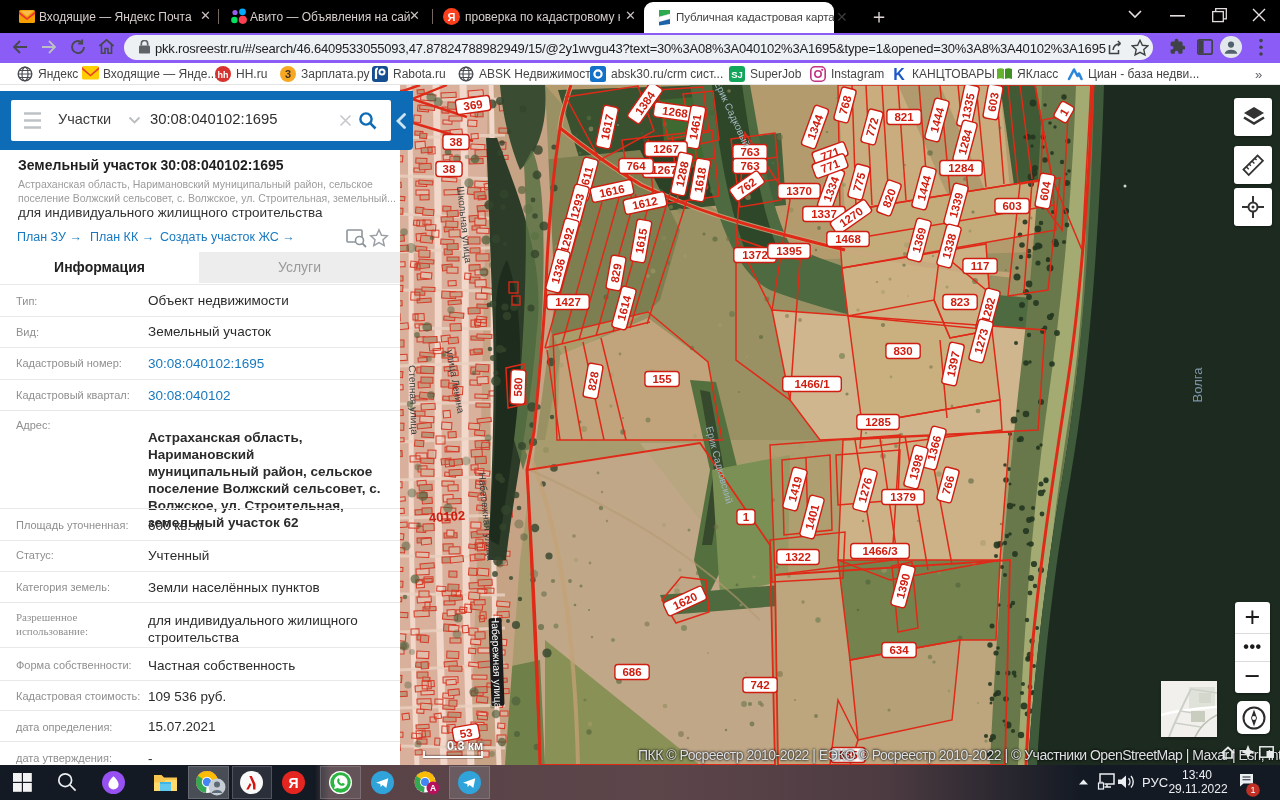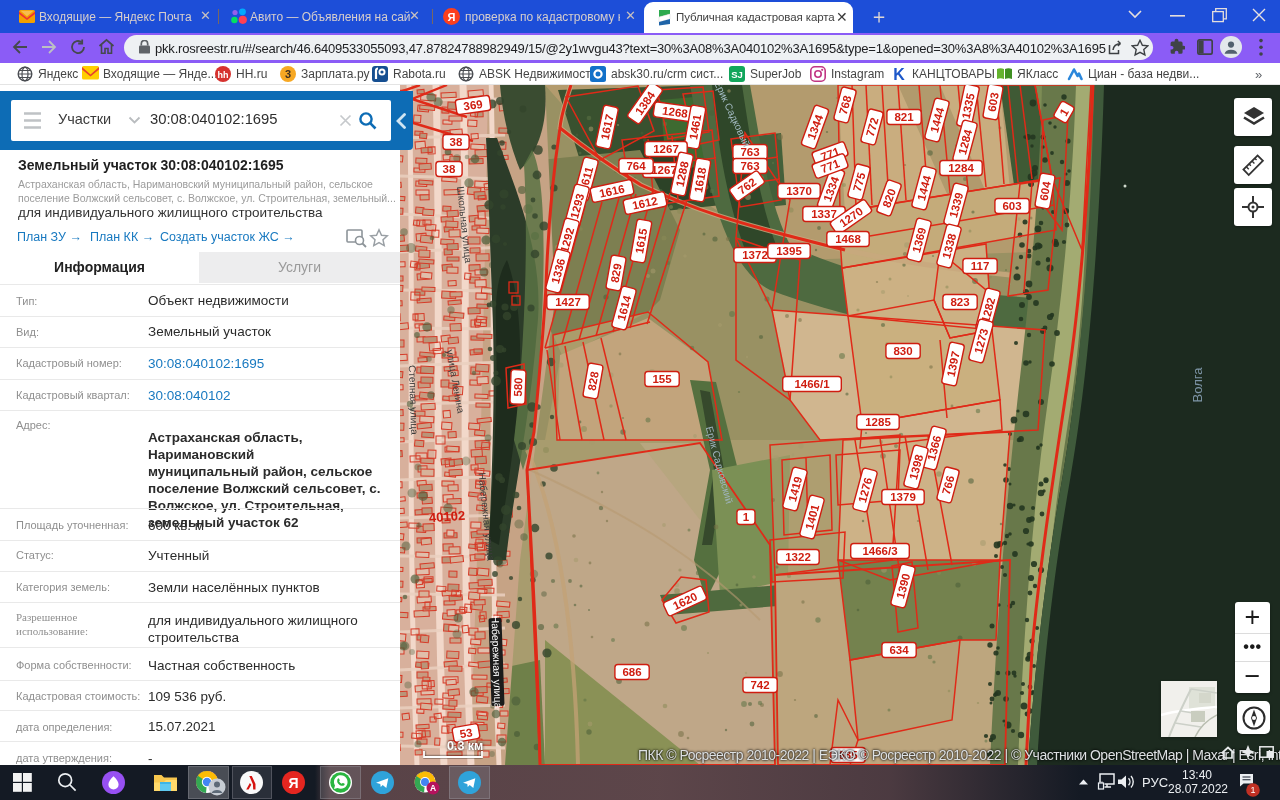--- a/index.html
+++ b/index.html
@@ -1,23 +1,23 @@
 <!DOCTYPE html>
 <html><head><meta charset="utf-8">
 <style>
 *{margin:0;padding:0;box-sizing:border-box;}
 html,body{width:1280px;height:800px;overflow:hidden;font-family:"Liberation Sans",sans-serif;}
 body{position:relative;background:#fff;}
 .abs{position:absolute;}
-#tabbar{position:absolute;left:0;top:0;width:1280px;height:33px;background:#1d4ed8;padding-left:28px;}
+#tabbar{position:absolute;left:0;top:0;width:1280px;height:33px;background:#000000;padding-left:28px;}
 .tab{position:absolute;top:0;height:33px;color:#d6cecc;font-size:12px;}
 .tab .ttl{position:absolute;top:9px;white-space:nowrap;overflow:hidden;}
 .tab .tx{position:absolute;top:8px;font-size:13px;color:#c9c1bf;}
 .tabsep{position:absolute;top:9px;width:1px;height:15px;background:#776763;}
-#activetab{position:absolute;left:644px;top:2px;width:209px;height:31px;background:#fff;border-radius:9px 9px 0 0;}
+#activetab{position:absolute;left:644px;top:2px;width:190px;height:31px;background:#fff;border-radius:9px 9px 0 0;}
 #activetab .ttl{position:absolute;left:32px;top:9px;color:#414141;font-size:11.5px;letter-spacing:-0.1px;white-space:nowrap;}
 #activetab .tx{position:absolute;left:192px;top:7px;color:#3a3a3a;font-size:14px;}
 #toolbar{position:absolute;left:0;top:33px;width:1280px;height:30px;background:#8b5cf6;}
 #addr{position:absolute;left:124px;top:2px;width:1029px;height:25px;background:#eef1f3;border-radius:13px;}
 #addr .url{position:absolute;left:31px;top:6px;font-size:13px;color:#202124;white-space:nowrap;letter-spacing:-0.2px;}
 .tbico{position:absolute;top:0;}
 #bookmarks{position:absolute;left:0;top:63px;width:1280px;height:22px;background:#fff;border-bottom:1px solid #e4e4e4;}
 .bm{position:absolute;top:2px;height:18px;font-size:12px;color:#454545;white-space:nowrap;}
 .bm i{position:absolute;left:0;top:1px;width:16px;height:16px;font-style:normal;}
 .bm span{position:absolute;left:21px;top:2px;}
@@ -1846,21 +1846,21 @@
       <rect x="0.5" y="9" width="7" height="8" fill="#1b2330"></rect>
       <rect x="1.5" y="10" width="5" height="6" fill="none" stroke="#eceff2" stroke-width="1.2"></rect>
       <path d="M3 10 V8.5 M5 10 V8.5" stroke="#eceff2" stroke-width="1"></path>
     </svg>
     <svg class="abs" style="left:1117px;top:8px" width="19" height="18">
       <path d="M1 6.5 H4.5 L9 2.5 V15 L4.5 11 H1 Z" fill="#eceff2"></path>
       <path d="M11.5 5.2 a5 5 0 0 1 0 7 M14 3 a8.5 8.5 0 0 1 0 11.5" stroke="#eceff2" stroke-width="1.4" fill="none"></path>
     </svg>
     <div class="abs" style="left:1142px;top:10px;font-size:13px;color:#eceff2;">РУС</div>
     <div class="abs" style="left:1169px;top:3px;width:56px;text-align:center;font-size:12px;color:#eceff2;">13:40</div>
-    <div class="abs" style="left:1159px;top:17px;width:78px;text-align:center;font-size:12px;color:#eceff2;">28.07.2022</div>
+    <div class="abs" style="left:1159px;top:17px;width:78px;text-align:center;font-size:12px;color:#eceff2;">29.11.2022</div>
     <svg class="abs" style="left:1239px;top:8px" width="15" height="14">
       <path d="M1 1 H14 V10.5 H4.5 L1 13.5 Z" fill="#eceff2"></path>
       <path d="M3.5 4 H11.5 M3.5 6.8 H11.5" stroke="#1b2330" stroke-width="1.1"></path>
     </svg>
     <svg class="abs" style="left:1246px;top:18px" width="14" height="14">
       <circle cx="7" cy="7" r="6.8" fill="#c03024"></circle>
       <text x="7" y="10.3" font-size="9" fill="#fff" text-anchor="middle" font-family="Liberation Sans">1</text>
     </svg>
   </div>
 </body></html>

